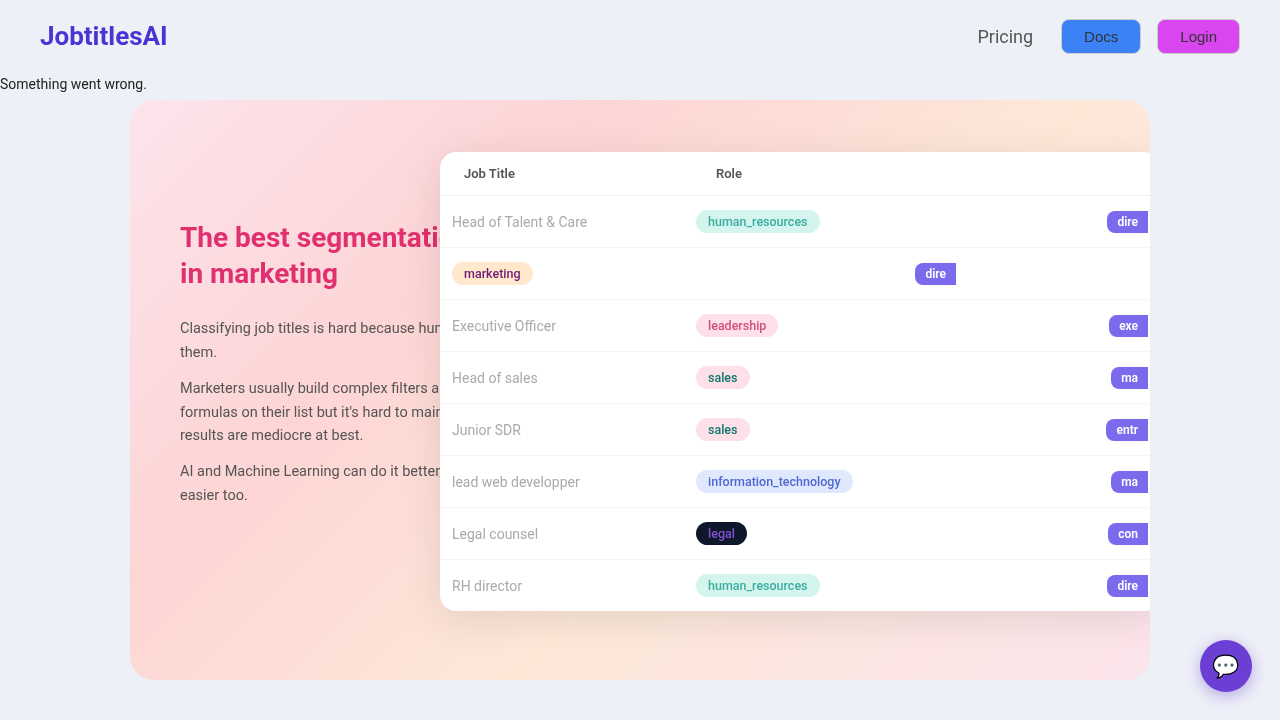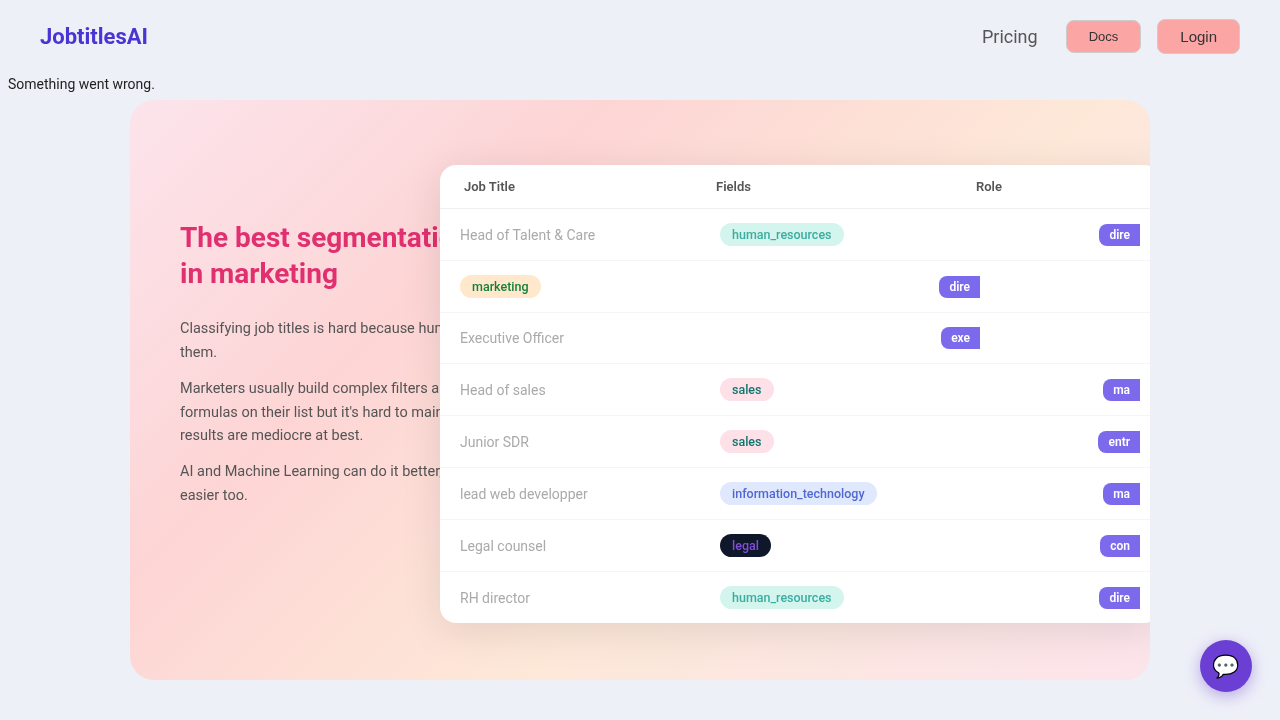--- a/index.html
+++ b/index.html
@@ -13,60 +13,60 @@
     
     .navbar {
       display: flex;
       align-items: center;
       justify-content: space-between;
       padding: 0 40px;
       height: 72px;
       background: #eef0f8;
     }
     .logo {
-      font-size: 22px;
+      font-size: 26px;
       font-weight: 700;
       color: #4a35d4;
     }
     .nav-right {
       display: flex;
       align-items: center;
       gap: 16px;
     }
     .nav-link {
       font-size: 18px;
       color: #555;
       text-decoration: none;
       padding: 8px 12px;
       cursor: pointer;
     }
     .btn-docs {
       border: 1.5px solid #ccc;
       border-radius: 8px;
       padding: 8px 22px;
-      font-size: 13px;
+      font-size: 15px;
       color: #333;
-      background: #fca5a5;
+      background: #3b82f6;
       cursor: pointer;
     }
     .btn-login {
       border: 1.5px solid #ccc;
       border-radius: 8px;
       padding: 8px 22px;
       font-size: 15px;
       color: #333;
-      background: #fca5a5;
+      background: #d946ef;
       cursor: pointer;
     }
 
     
     .error-bar {
       font-size: 14px;
       color: #222;
-      padding: 4px 0 8px 8px;
+      padding: 4px 0 8px 0;
     }
 
     
     .hero {
       position: relative;
       margin: 0 130px;
       border-radius: 24px;
       overflow: hidden;
       background: linear-gradient(135deg, #fce4ec 0%, #fdd5d5 30%, #fde8d8 60%, #fce4ec 100%);
       min-height: 580px;
@@ -91,63 +91,64 @@
       font-size: 14.5px;
       color: #555;
       line-height: 1.65;
       margin-bottom: 12px;
     }
 
     
     .table-panel {
       position: absolute;
       right: -10px;
-      top: 65px;
+      top: 52px;
       width: 720px;
       background: white;
       border-radius: 16px;
       box-shadow: 0 8px 40px rgba(0,0,0,0.10);
       overflow: hidden;
     }
     .table-header {
       display: grid;
       grid-template-columns: 1fr 260px 160px;
       padding: 14px 24px;
       border-bottom: 1px solid #f0f0f0;
     }
     .table-header-cell {
       font-size: 13px;
       font-weight: 600;
       color: #555;
     }
     .table-row {
       display: grid;
       grid-template-columns: 1fr 260px 160px;
-      padding: 14px 20px;
+      padding: 14px 12px;
       border-bottom: 1px solid #f5f5f7;
       align-items: center;
+      gap: 32px;
     }
     .table-row:last-child { border-bottom: none; }
     .cell-title {
       font-size: 14px;
       color: #aaa;
     }
     .cell-fields {
       display: flex;
       align-items: flex-start;
     }
     .tag {
       display: inline-block;
       border-radius: 20px;
       padding: 4px 12px;
       font-size: 12.5px;
       font-weight: 500;
     }
     .tag-hr { background: #d4f5ee; color: #3aada0; }
-    .tag-marketing { background: #ffe8cc; color: #15803d; }
+    .tag-marketing { background: #ffe8cc; color: #701a75; }
     .tag-leadership { background: #fde0e8; color: #d0507a; }
     .tag-sales { background: #fde0e8; color: #0f766e; }
     .tag-it { background: #dfe8fd; color: #5068d4; }
     .tag-legal { background: #0f172a; color: #8050d4; }
 
     .cell-role {
       display: flex;
       align-items: flex-start;
       justify-content: flex-end;
     }
@@ -210,21 +211,20 @@
     <div class="hero-body">
       <p>Classifying job titles is hard because humans write them.</p>
       <p>Marketers usually build complex filters and formulas on their list but it's hard to maintain, and results are mediocre at best.</p>
       <p>AI and Machine Learning can do it better, and it's easier too.</p>
     </div>
   </div>
 
   <div class="table-panel">
     <div class="table-header">
       <div class="table-header-cell">Job Title</div>
-      <div class="table-header-cell">Fields</div>
       <div class="table-header-cell">Role</div>
     </div>
 
     <div id="table-body">
         <div class="table-row">
       <div class="cell-title">Head of Talent &amp; Care</div>
       <div class="cell-fields">
         <span class="tag tag-hr">human_resources</span>
       </div>
       <div class="cell-role">
@@ -234,20 +234,23 @@
         <div class="table-row">
       <div class="cell-fields">
         <span class="tag tag-marketing">marketing</span>
       </div>
       <div class="cell-role">
         <span class="role-partial role-director">dire</span>
       </div>
     </div>
         <div class="table-row">
       <div class="cell-title">Executive Officer</div>
+      <div class="cell-fields">
+        <span class="tag tag-leadership">leadership</span>
+      </div>
       <div class="cell-role">
         <span class="role-partial role-exec">exe</span>
       </div>
     </div>
         <div class="table-row">
       <div class="cell-title">Head of sales</div>
       <div class="cell-fields">
         <span class="tag tag-sales">sales</span>
       </div>
       <div class="cell-role">

